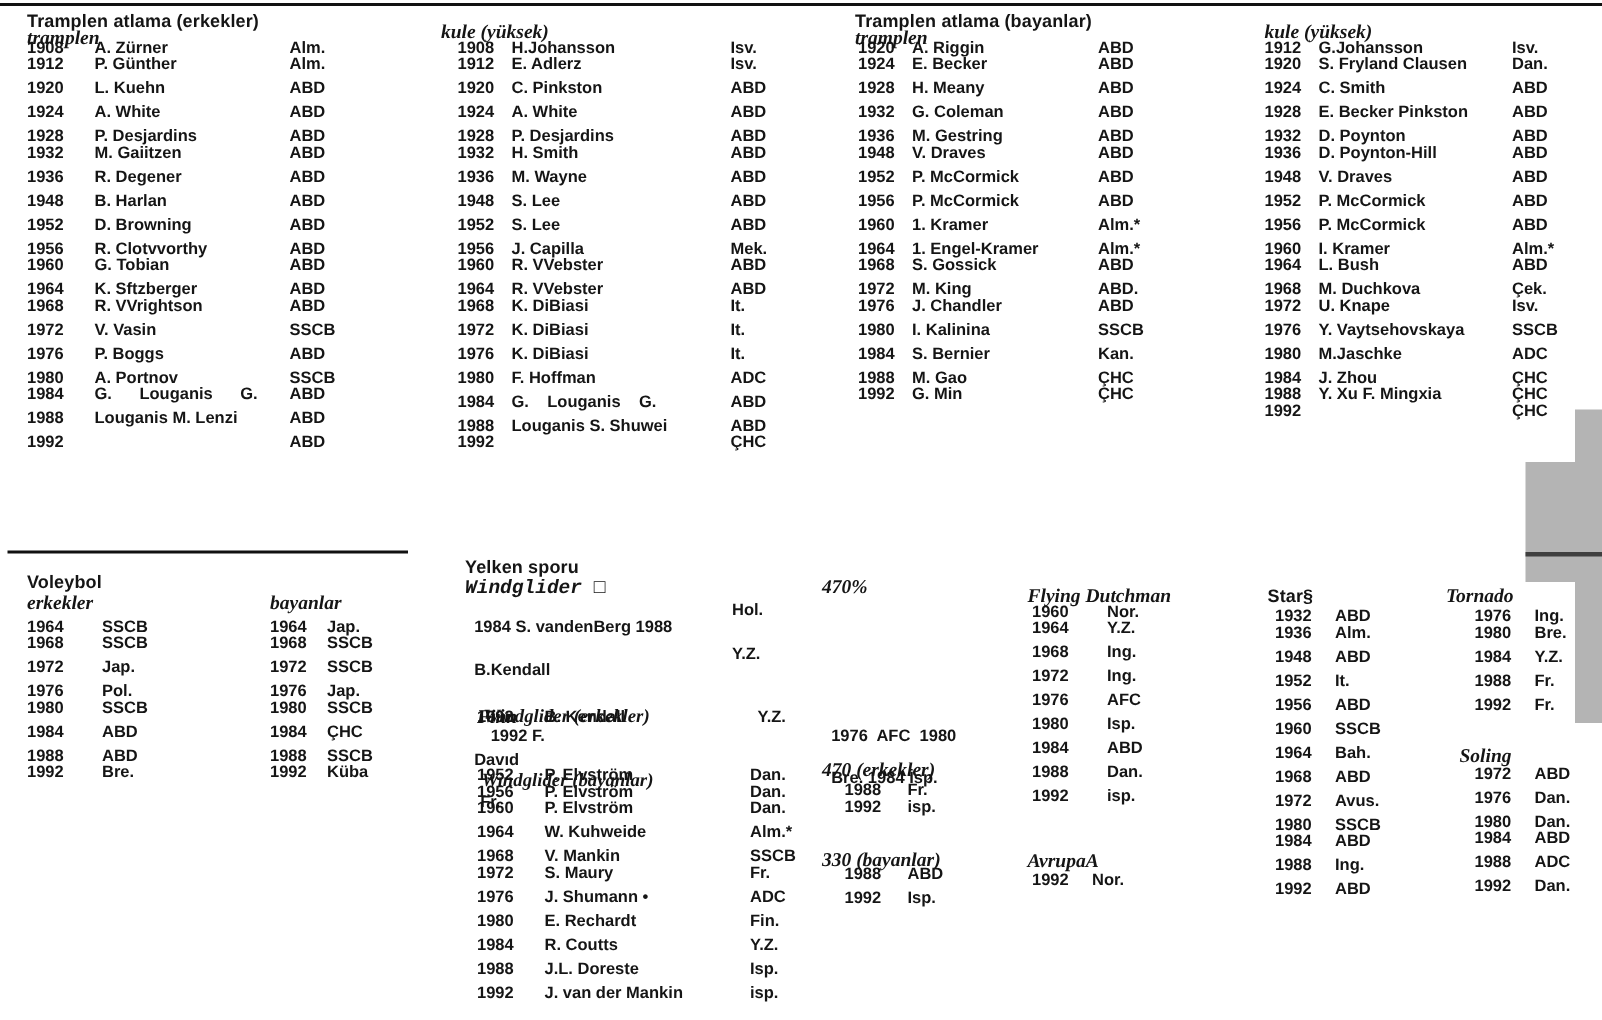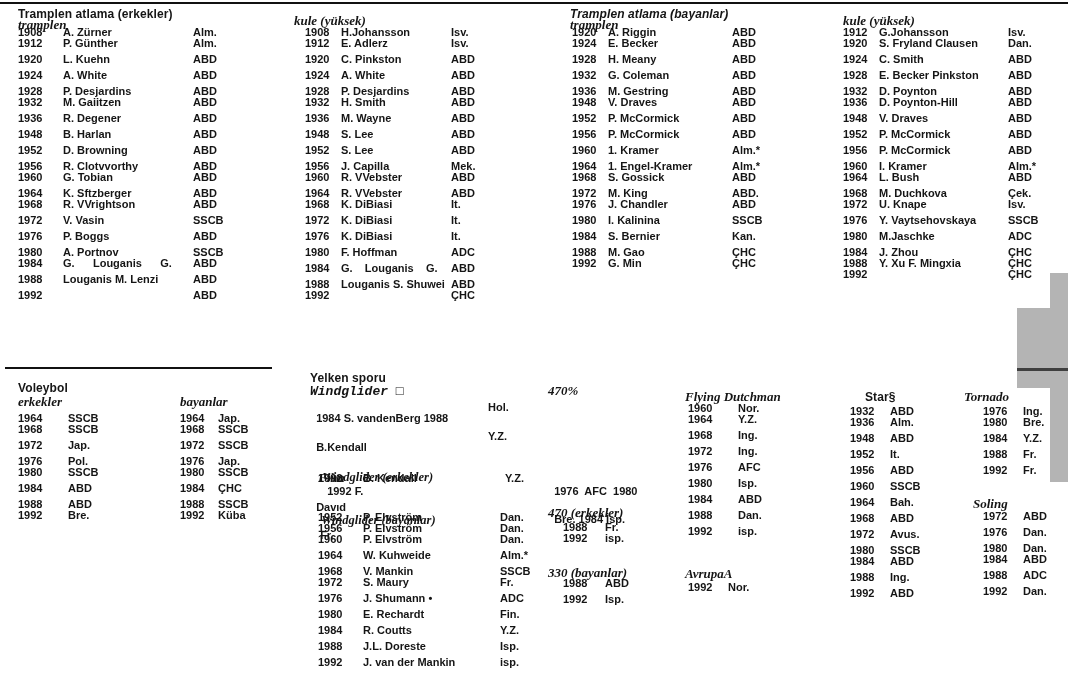--- a/index.html
+++ b/index.html
@@ -10,21 +10,21 @@
   .abs{position:absolute;}
   .title{font-size:12px;font-weight:bold;letter-spacing:.1px;}
   .ital{font-family:"Liberation Serif", serif;font-style:italic;font-weight:bold;font-size:13px;}
   .rule{background:#111;}
   .rows{display:block;}
   .r{display:flex;height:11px;line-height:11.5px;font-size:11px;font-weight:bold;white-space:pre;}
   .r.gap{margin-top:5px;}
   .y,.n,.c{flex:0 0 auto;display:block;}
   
   .dive1 .y{width:45px}.dive1 .n{width:130px}
-  .dive2 .y{width:36px}.dive2 .n{width:110px}
+  .dive2 .y{width:36px}.dive2 .n{width:146px}
   .dive3 .y{width:36px}.dive3 .n{width:124px}
   .dive4 .y{width:36px}.dive4 .n{width:129px}
   .vbm .y{width:50px}
   .vbw .y{width:38px}
   .finn .y{width:45px}.finn .n{width:137px}
   .c470 .y{width:42px}
   .fd .y{width:50px}
   .avr .y{width:40px}
   .star .y{width:40px}
   .tor .y{width:40px}
@@ -272,21 +272,21 @@
       <span class="c">ABD</span>
     </div>
 
     <div class="r">
       <span class="y">1992</span>
       <span class="n"></span>
       <span class="c">ÇHC</span>
     </div>
   </div>
 
-<div class="abs title" style="left:570px;top:7px;font-style:italic;">Tramplen atlama (bayanlar)</div>
+<div class="abs title" style="left:570px;top:7px;">Tramplen atlama (bayanlar)</div>
 <div class="abs ital" style="left:570px;top:17px;">tramplen</div>
 <div class="abs rows dive3" style="left:572px;top:27px;width:225px;">
 
     <div class="r">
       <span class="y">1920</span>
       <span class="n">A. Riggin</span>
       <span class="c">ABD</span>
     </div>
 
     <div class="r">
@@ -771,21 +771,21 @@
 
 <div class="abs ital" style="left:685px;top:566px;">AvrupaA</div>
 <div class="abs rows avr" style="left:688px;top:582px;width:100px;">
 
     <div class="r">
       <span class="y">1992</span>
       <span class="c">Nor.</span>
     </div>
   </div>
 
-<div class="abs title" style="left:845px;top:390px;margin-left:20px;">Star§</div>
+<div class="abs title" style="left:845px;top:390px;">Star§</div>
 <div class="abs rows star" style="left:850px;top:406px;width:100px;">
 
     <div class="r">
       <span class="y">1932</span>
       <span class="c">ABD</span>
     </div>
 
     <div class="r">
       <span class="y">1936</span>
       <span class="c">Alm.</span>

